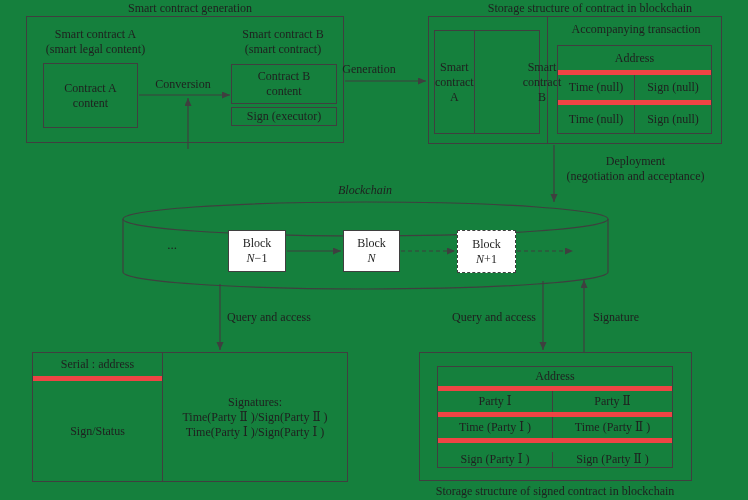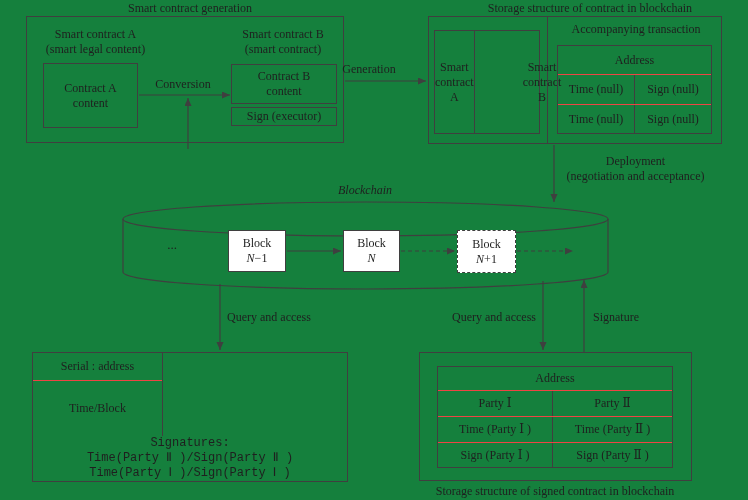--- a/index.html
+++ b/index.html
@@ -11,21 +11,21 @@
   #wires{position:absolute;left:0;top:0;z-index:1;}
   .box{position:absolute;border:1px solid #3f3f3f;box-sizing:border-box;z-index:2;background:transparent;}
   .fill{background:#ffffff;}
   .dashed{border-style:dashed;}
   .cc{display:flex;flex-direction:column;align-items:center;justify-content:center;text-align:center;}
   .lbl{position:absolute;z-index:3;text-align:center;}
   .lbl.left{text-align:left;}
   .lbl.right{text-align:right;}
   .row{display:flex;flex-direction:row;box-sizing:border-box;}
   .col{display:flex;flex-direction:column;box-sizing:border-box;}
-  .bb{border-bottom:1px solid #ef4444;}
+  .bb{border-bottom:5px solid #ef4444;}
   .br{border-right:1px solid #3f3f3f;}
   .cell{display:flex;flex-direction:column;align-items:center;justify-content:center;text-align:center;box-sizing:border-box;}
   .it{font-style:italic;}
   .line{display:block;}
 </style>
 </head>
 <body>
 
 <div id="root">
 
@@ -152,30 +152,30 @@
 
   <div class="box fill dashed cc" style="left:457px;top:230px;width:59px;height:43px;">
     <span class="line">Block</span>
     <span class="line"><span class="it">N</span><span>+1</span></span>
   </div>
 
   <div class="lbl left" style="left:227px;top:310px;width:120px;">Query and access</div>
   <div class="lbl right" style="left:416px;top:310px;width:120px;">Query and access</div>
   <div class="lbl left" style="left:593px;top:310px;width:80px;">Signature</div>
 
-  <div class="box row" style="left:32px;top:352px;width:316px;height:130px;flex-direction:column;">
+  <div class="box row" style="left:32px;top:352px;width:316px;height:130px;">
     <div class="col br" style="width:130px;height:128px;">
       <div class="cell bb" style="height:28px;">
           <span>Serial : address</span>
         </div>
       <div class="cell" style="flex:1;">
-          <span>Time/Block</span>
-        </div>
-    </div>
-    <div class="cell" style="flex:1;height:128px;font-family:Liberation Mono, monospace;">
+          <span>Sign/Status</span>
+        </div>
+    </div>
+    <div class="cell" style="flex:1;height:128px;">
       <span class="line">Signatures:</span>
       <span class="line">Time(Party Ⅱ )/Sign(Party Ⅱ )</span>
       <span class="line">Time(Party Ⅰ )/Sign(Party Ⅰ )</span>
     </div>
   </div>
 
   <div class="box" style="left:419px;top:352px;width:273px;height:129px;"></div>
   <div class="box col" style="left:437px;top:366px;width:236px;height:102px;">
     <div class="cell bb" style="height:24px;">
         <span>Address</span>
@@ -189,21 +189,21 @@
         </div>
     </div>
     <div class="row bb" style="height:26px;">
       <div class="cell br" style="width:115px;">
           <span>Time (Party Ⅰ )</span>
         </div>
       <div class="cell" style="flex:1;">
           <span>Time (Party Ⅱ )</span>
         </div>
     </div>
-    <div class="row" style="flex:1;">
+    <div class="row" style="flex:1;align-items:flex-end;">
       <div class="cell br" style="width:115px;">
           <span>Sign (Party Ⅰ )</span>
         </div>
       <div class="cell" style="flex:1;">
           <span>Sign (Party Ⅱ )</span>
         </div>
     </div>
   </div>
   <div class="lbl" style="left:415px;top:484px;width:280px;">Storage structure of signed contract in blockchain</div>
 

